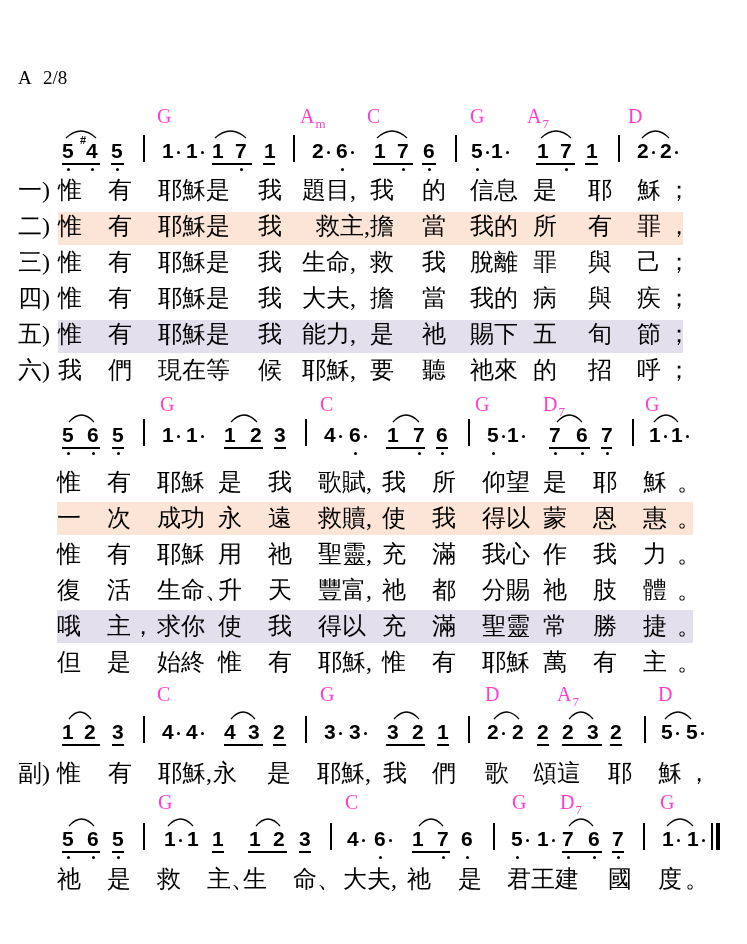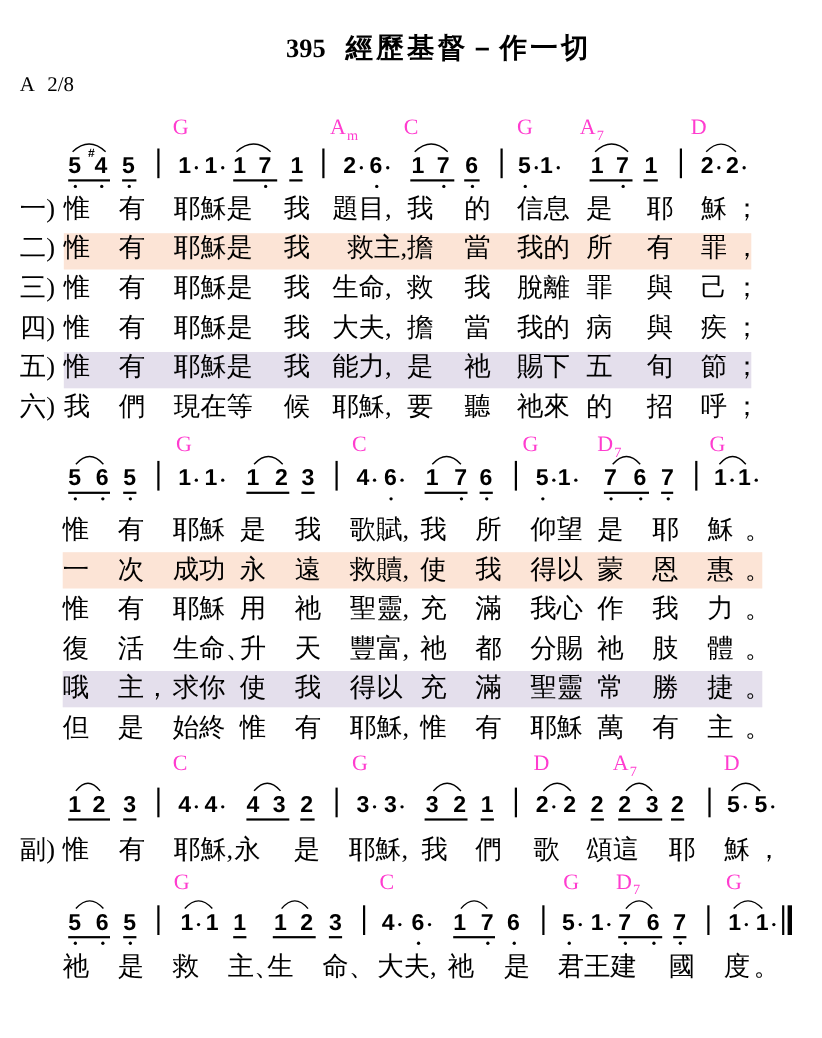--- a/index.html
+++ b/index.html
@@ -99,24 +99,20 @@
   .lyric-label, .lyric-word {
     position: absolute;
     top: 0;
     white-space: nowrap;
   }
 </style>
 </head>
 <body>
 
 <div id="page">
-  <div id="title">
-    <span class="title-num">395</span>
-    <span class="title-text">經歷基督－作一切</span>
-  </div>
   <span class="meta" style="left:18px;">A</span>
   <span class="meta" style="left:43px;">2/8</span>
 <div class="staff">
       <span class="chord" style="left: 157px; top: 104px; color: rgb(255, 60, 207);"><span class="chord-root">G</span></span>
       <span class="chord" style="left: 300px; top: 104px; color: rgb(255, 60, 207);"><span class="chord-root">A</span><span class="chord-sub">m</span></span>
       <span class="chord" style="left: 367px; top: 104px; color: rgb(255, 60, 207);"><span class="chord-root">C</span></span>
       <span class="chord" style="left: 470px; top: 104px; color: rgb(255, 60, 207);"><span class="chord-root">G</span></span>
       <span class="chord" style="left: 527px; top: 104px; color: rgb(255, 60, 207);"><span class="chord-root">A</span><span class="chord-sub">7</span></span>
       <span class="chord" style="left: 628px; top: 104px; color: rgb(255, 60, 207);"><span class="chord-root">D</span></span>
       <span class="note" style="left: 62px; top: 139px;">5</span>

